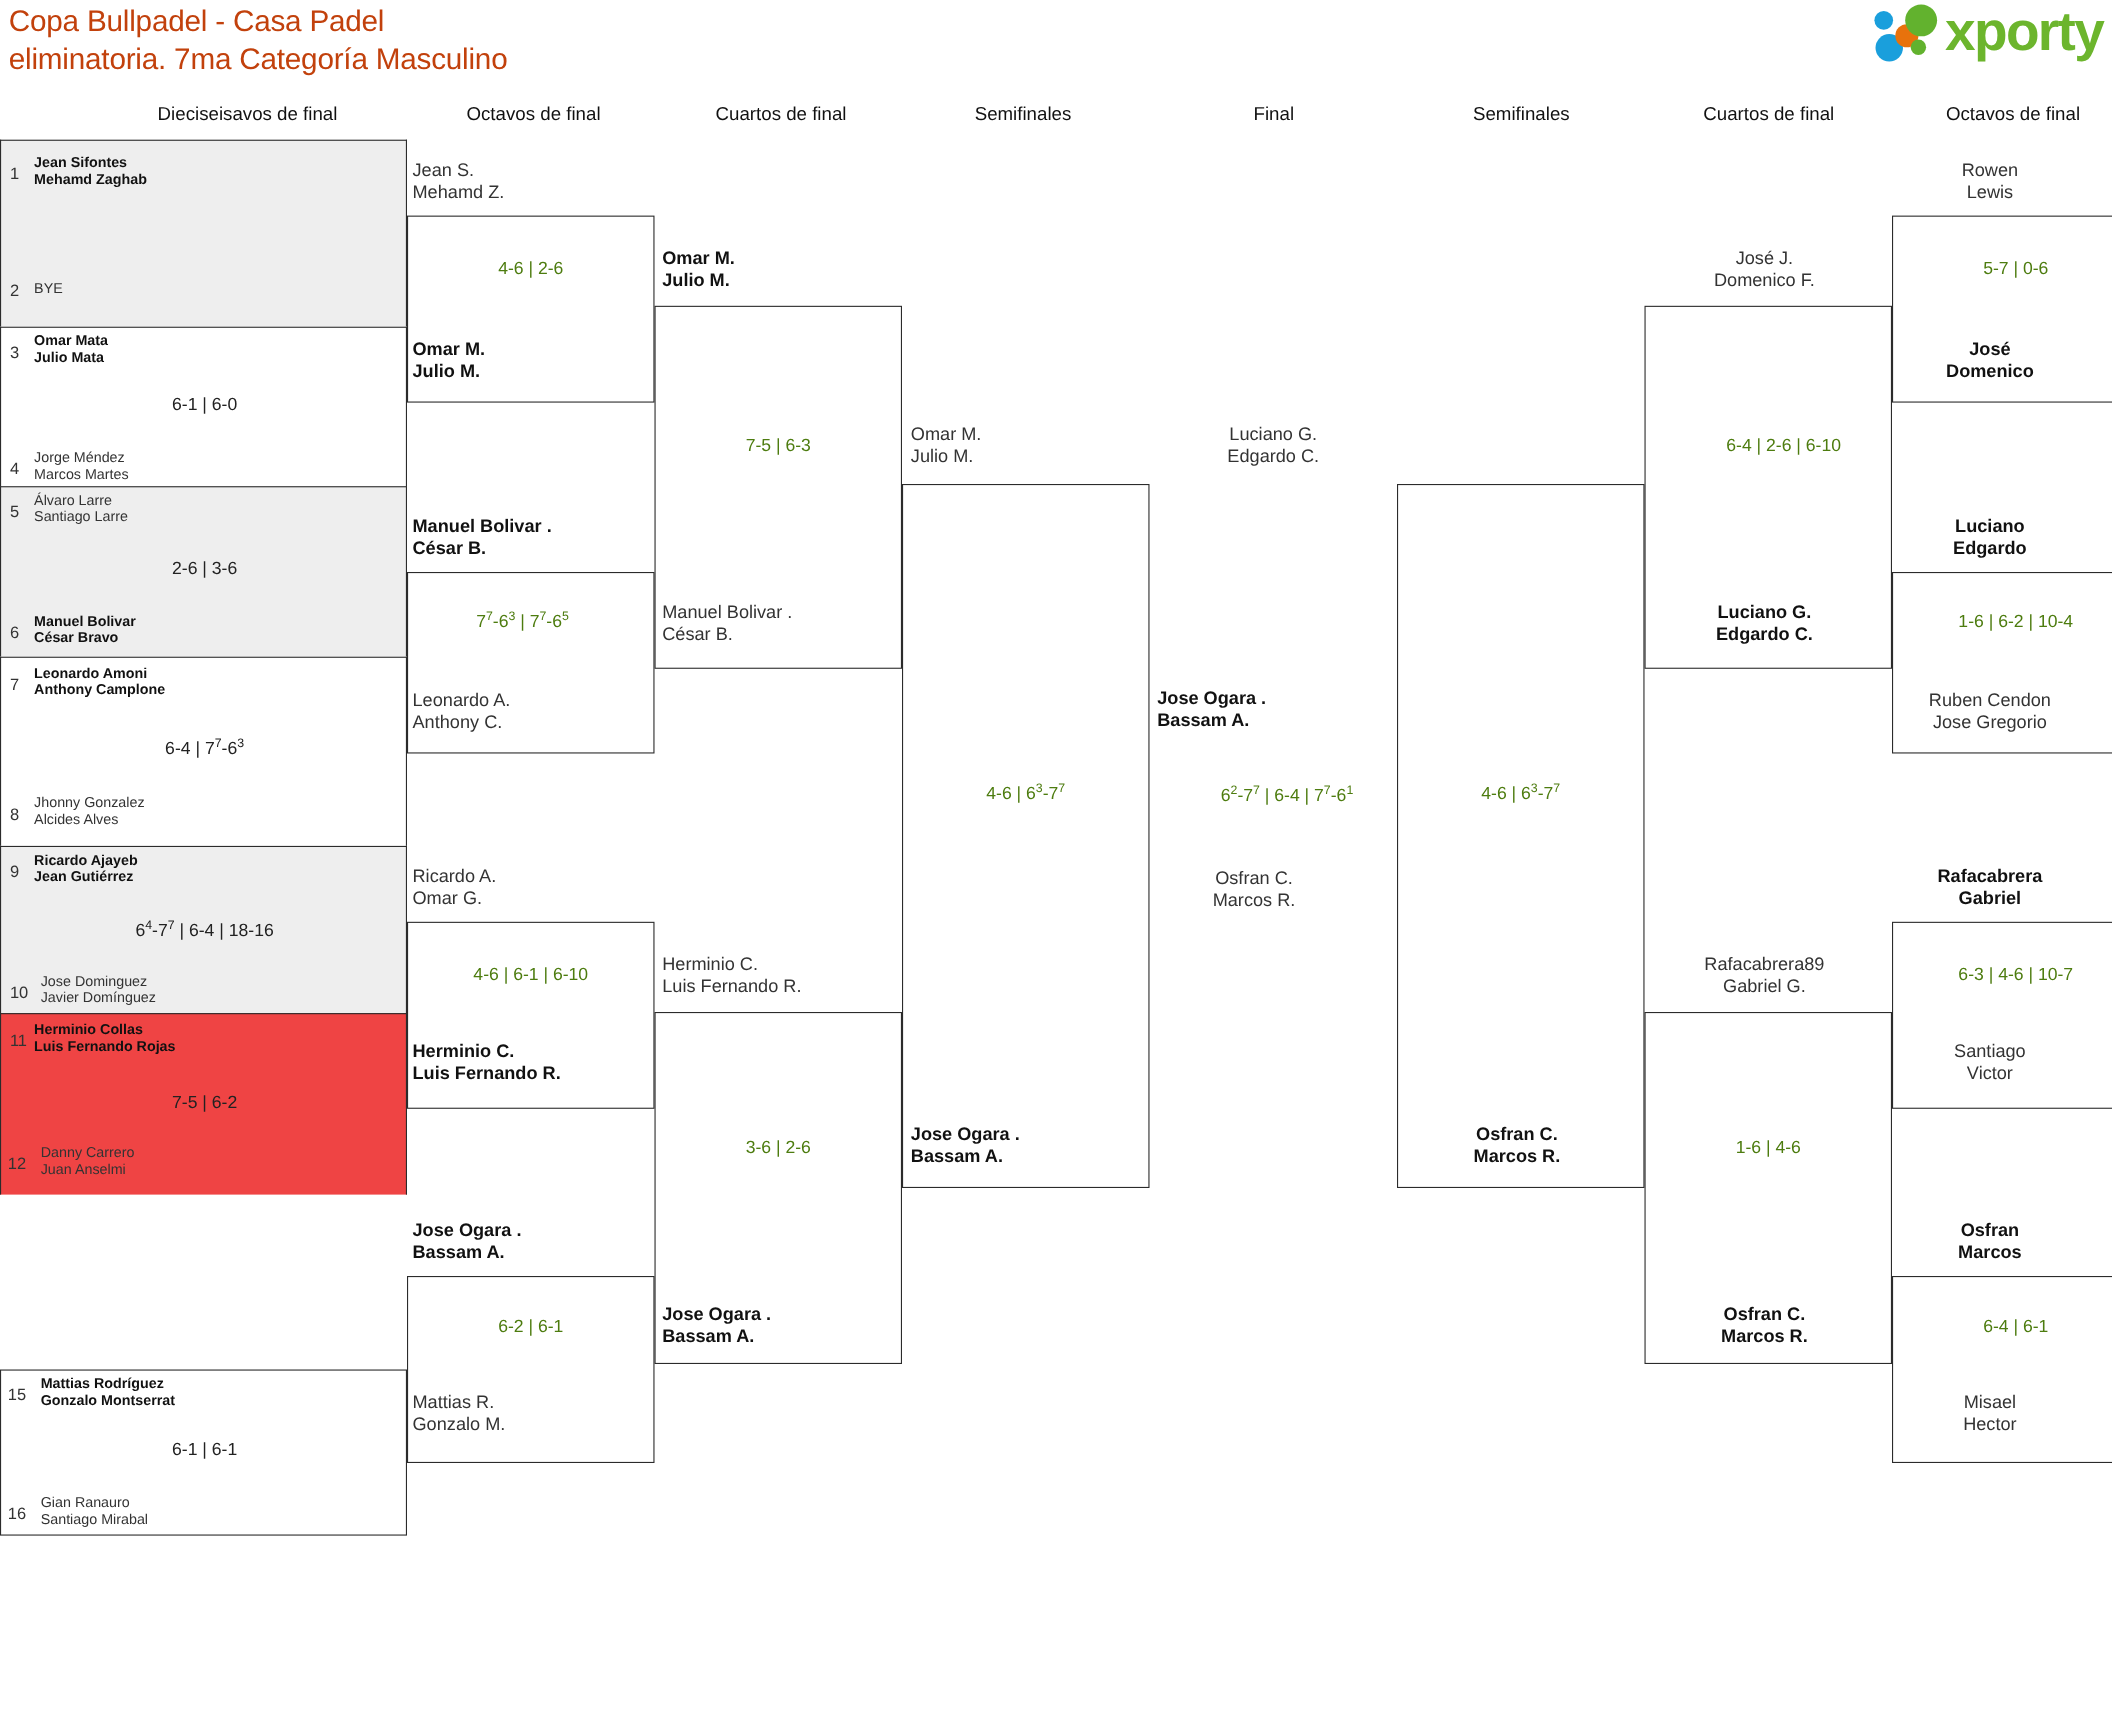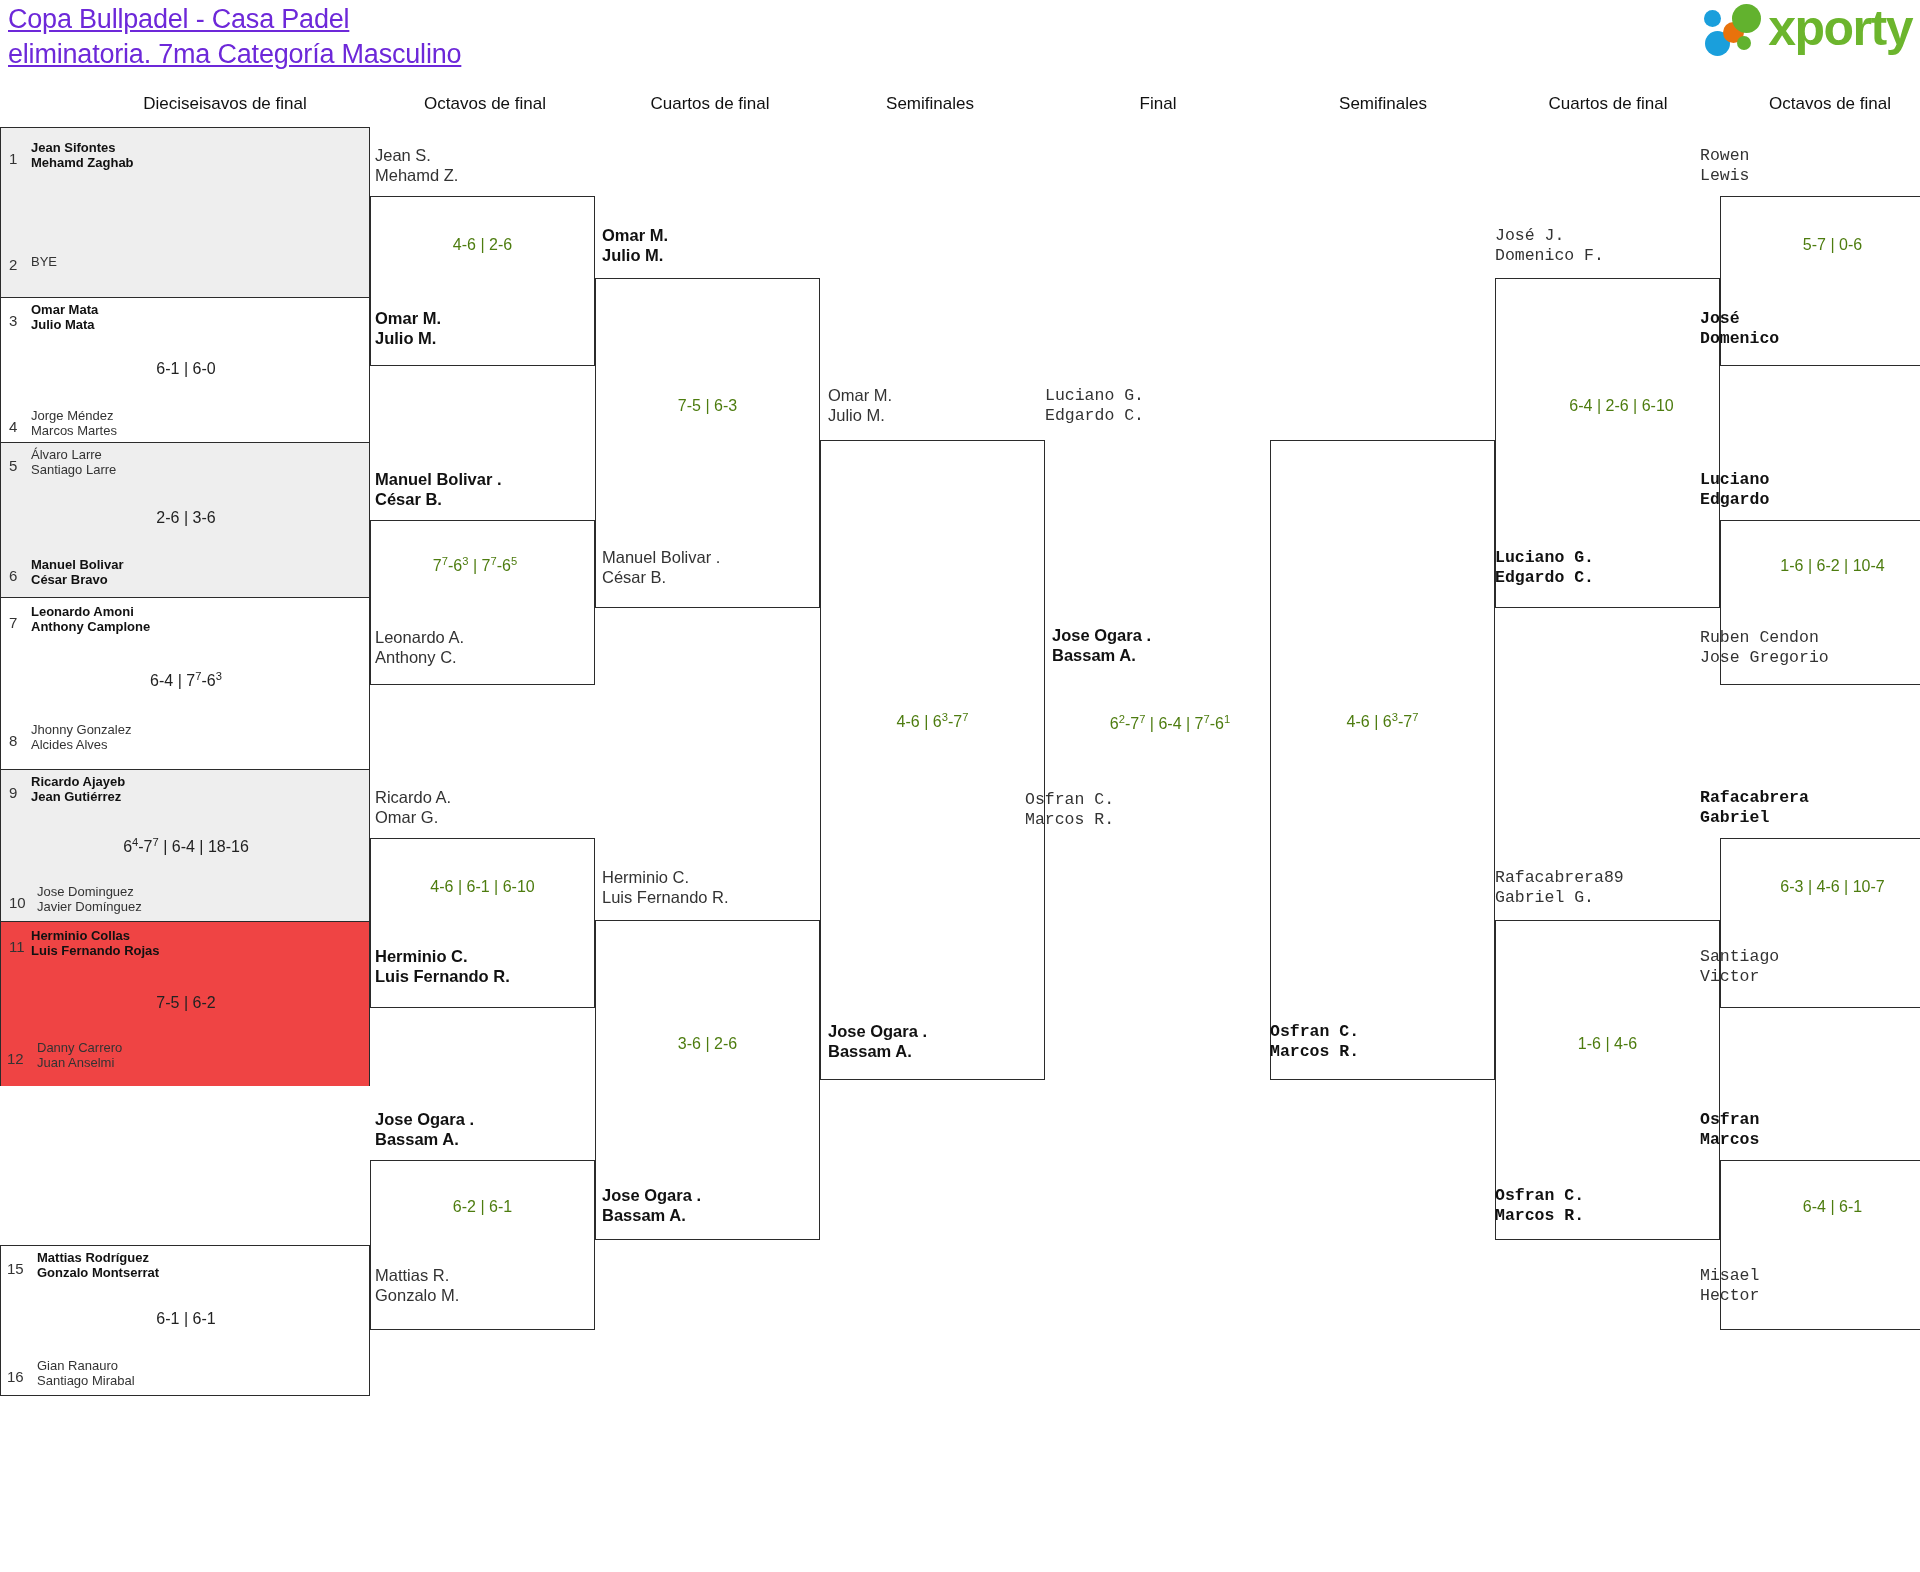--- a/index.html
+++ b/index.html
@@ -7,23 +7,22 @@
     font-family:"Liberation Sans","DejaVu Sans",sans-serif;
     color:#1a1a1a;
     width:1920px;height:1572px;position:relative;overflow:hidden;
     -webkit-font-smoothing:antialiased;
   }
   .stage{position:relative;width:1920px;height:1572px;}
 
   
   #tournament-title{
     position:absolute;left:8px;top:2px;width:900px;
-    font-size:27px;line-height:1.30;font-weight:400;color:#6d28d9;
+    font-size:27px;line-height:1.30;font-weight:400;color:#c2410c;
     letter-spacing:-0.2px;
-    text-decoration:underline;
   }
   #tournament-title .l2{display:block;}
 
   #brand-logo{position:absolute;right:8px;top:0;height:56px;display:flex;align-items:center;gap:6px;}
   .dots{position:relative;width:58px;height:48px;}
   .dots i{position:absolute;border-radius:50%;display:block;}
   .d-blue-sm{width:17px;height:17px;background:#1a9fdc;left:0px;top:6px;}
   .d-blue-lg{width:25px;height:25px;background:#1a9fdc;left:1px;top:27px;}
   .d-orange{width:21px;height:21px;background:#e8720c;left:19px;top:18px;}
   .d-green-lg{width:29px;height:29px;background:#62b22e;left:28px;top:0px;}
@@ -38,21 +37,21 @@
   
   .seedrow{position:absolute;box-sizing:border-box;}
   .seedrow .num{position:absolute;left:8px;font-size:15px;color:#333;}
   .seedrow .players{position:absolute;left:30px;font-size:13px;line-height:1.18;color:#333;}
   .seedrow .players.win{font-weight:700;color:#111;}
   .seedrow .score{position:absolute;font-size:16px;color:#222;text-align:center;white-space:nowrap;}
 
   .matchbox{position:absolute;box-sizing:border-box;border:1px solid #2b2b2b;background:transparent;}
   .nm{position:absolute;font-size:16.5px;line-height:1.20;color:#333;white-space:nowrap;}
   .nm.win{font-weight:700;color:#111;}
-  .nm.r{text-align:left;font-family:Liberation Mono, monospace;}
+  .nm.r{text-align:center;}
   .sc{position:absolute;font-size:16px;color:#4d7c0f;white-space:nowrap;text-align:center;}
   sup{font-size:0.70em;line-height:0;vertical-align:super;}
 </style>
 </head>
 <body>
 
 <div class="stage">
 
   <div id="tournament-title">
     <span>Copa Bullpadel - Casa Padel</span>

